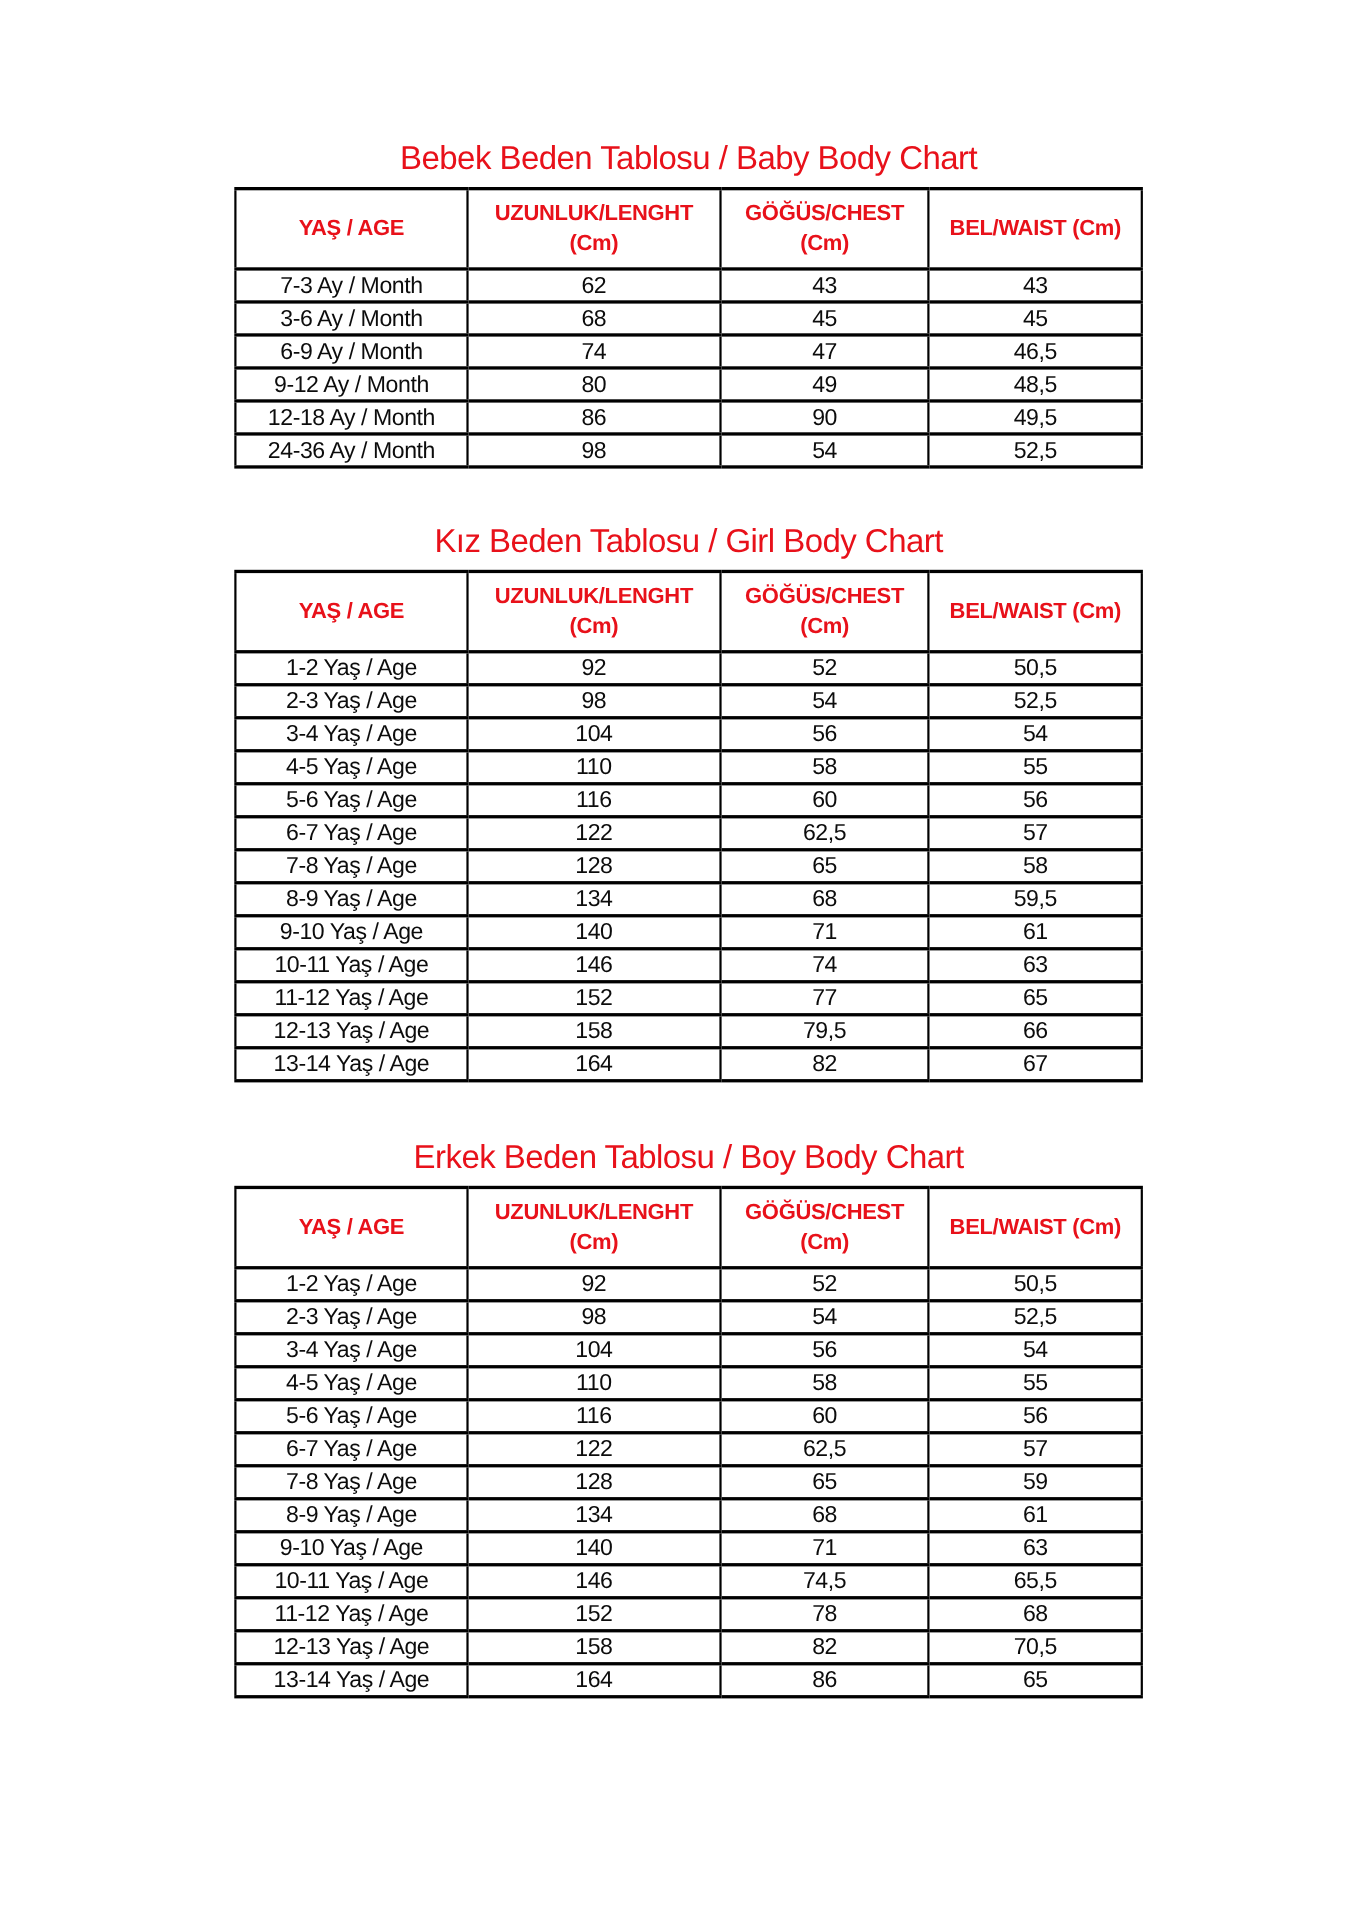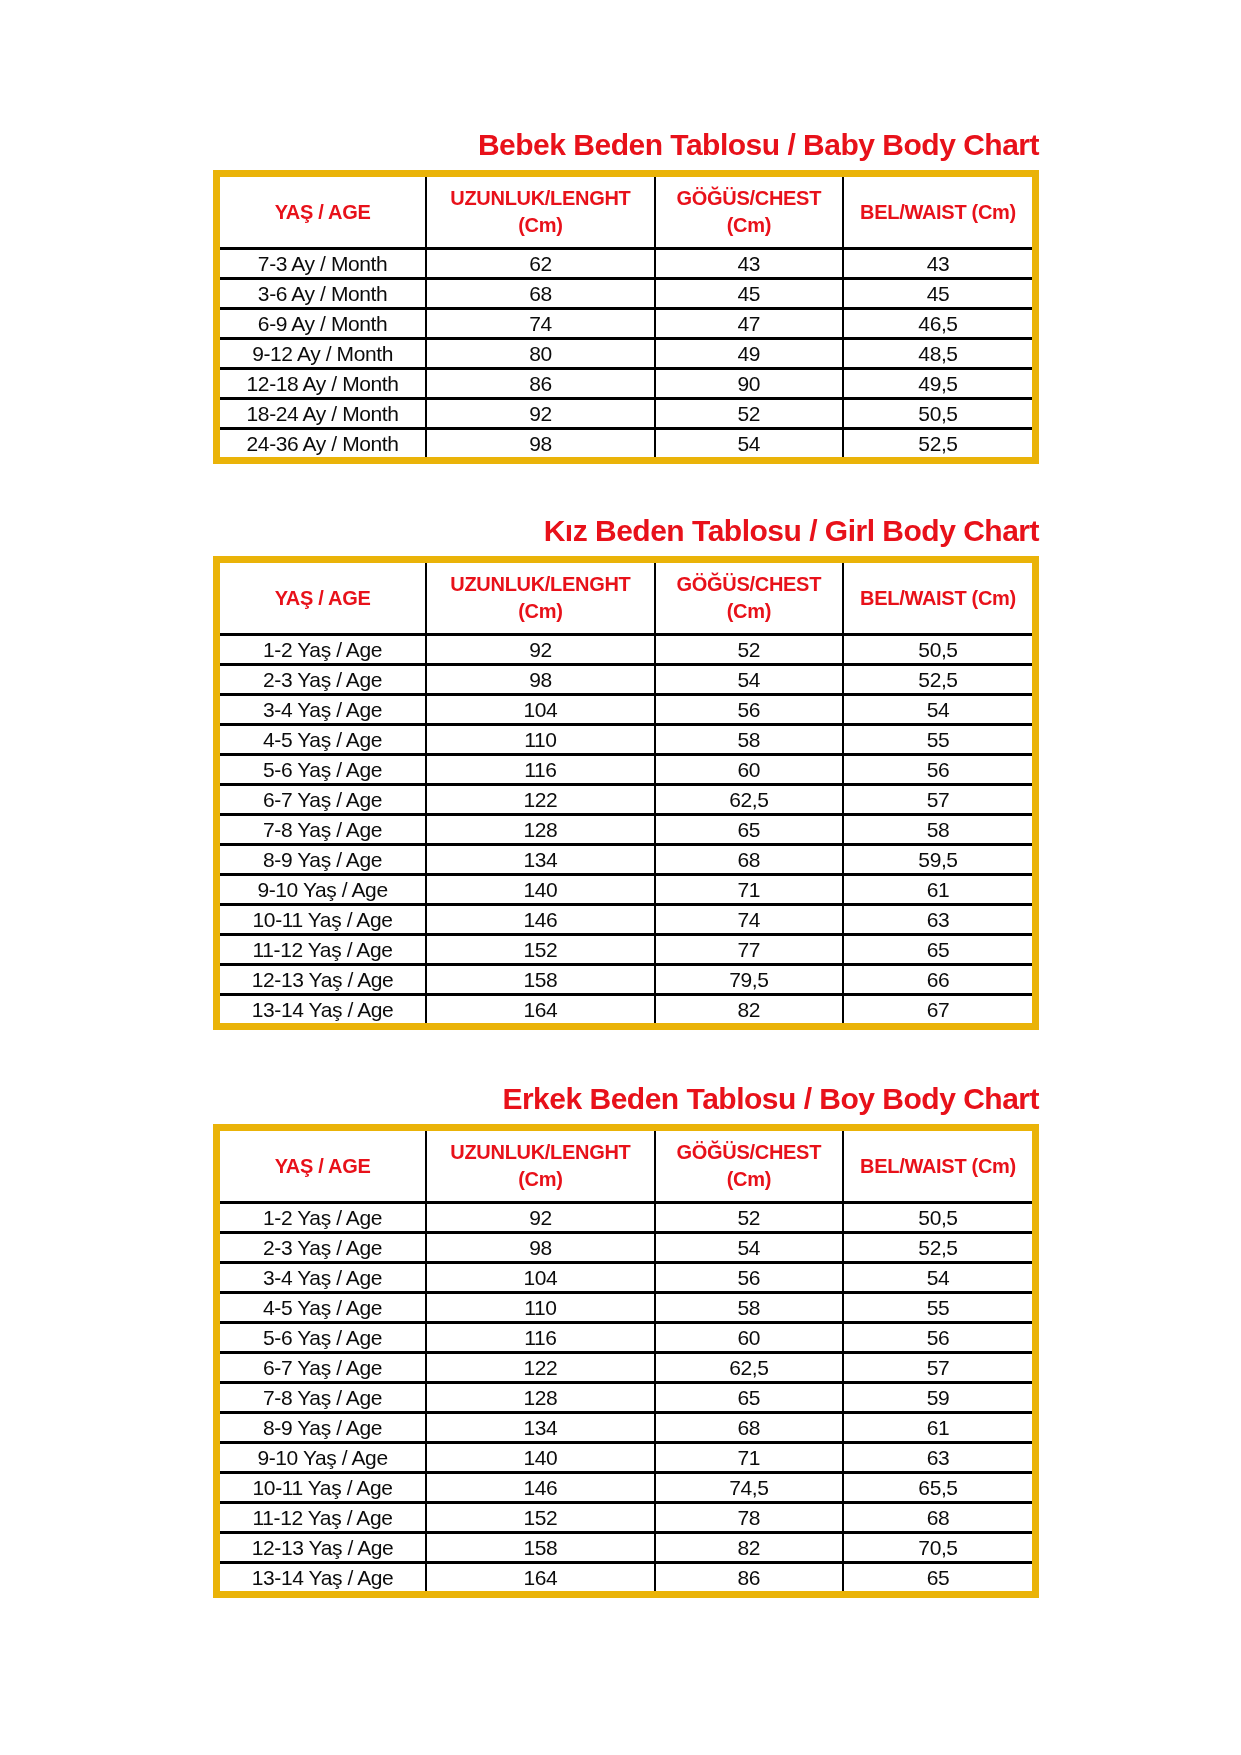--- a/index.html
+++ b/index.html
@@ -17,33 +17,33 @@
     width: 826px;
     margin-left: 213px;
     padding-top: 128px;
   }
   section.chart-block { margin: 0; }
   section.block-baby { margin-bottom: 50px; }
   section.block-girl { margin-bottom: 52px; }
 
   h2.chart-title {
     margin: 0 0 9px 0;
-    text-align: right;
+    text-align: center;
     font-size: 30px;
-    font-weight: bold;
+    font-weight: normal;
     line-height: 1.1;
     letter-spacing: -0.5px;
     color: #e8111a;
     white-space: nowrap;
   }
 
   table.size-table {
     width: 100%;
     border-collapse: collapse;
-    border: 7px solid #eab308;
+    border: 1px solid #eab308;
     table-layout: fixed;
   }
   .size-table th, .size-table td {
     border-top: 3px solid #000;
     border-bottom: 3px solid #000;
     border-left: 2px solid #000;
     border-right: 2px solid #000;
     text-align: center;
     vertical-align: middle;
     padding: 0;
@@ -116,26 +116,20 @@
             <td>49</td>
             <td>48,5</td>
           </tr>
           <tr>
             <td>12-18 Ay / Month</td>
             <td>86</td>
             <td>90</td>
             <td>49,5</td>
           </tr>
           <tr>
-            <td>18-24 Ay / Month</td>
-            <td>92</td>
-            <td>52</td>
-            <td>50,5</td>
-          </tr>
-          <tr>
             <td>24-36 Ay / Month</td>
             <td>98</td>
             <td>54</td>
             <td>52,5</td>
           </tr>
         </tbody>
     </table>
   </section>
 
   <section class="chart-block block-girl">

